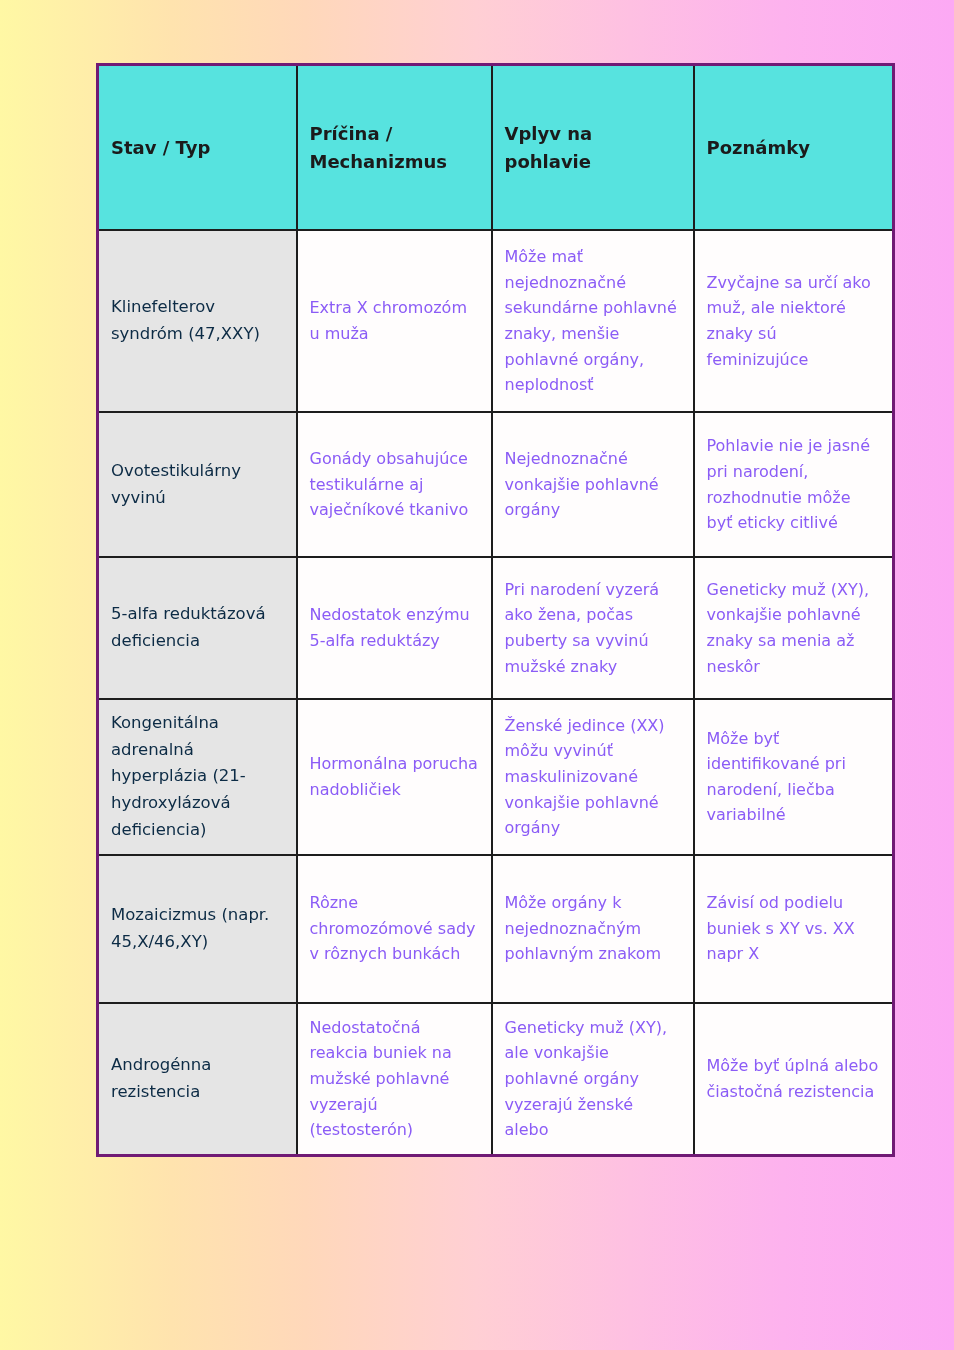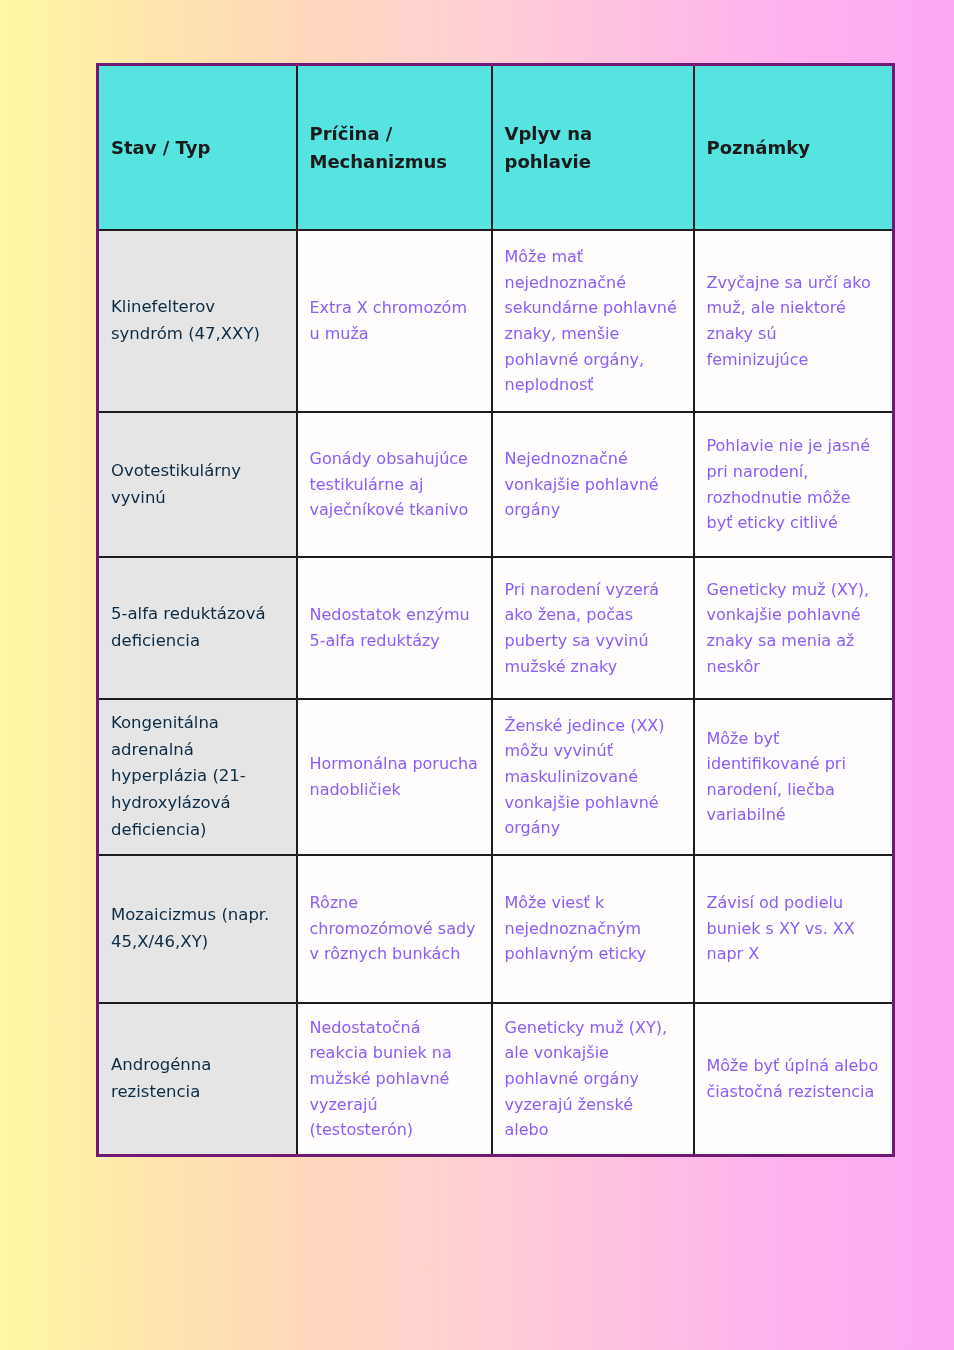--- a/index.html
+++ b/index.html
@@ -119,21 +119,21 @@
       </tr>
       <tr>
         <th class="cond">Kongenitálna adrenalná hyperplázia (21-hydroxylázová deficiencia)</th>
         <td>Hormonálna porucha nadobličiek</td>
         <td>Ženské jedince (XX) môžu vyvinúť maskulinizované vonkajšie pohlavné orgány</td>
         <td>Môže byť identifikované pri narodení, liečba variabilné</td>
       </tr>
       <tr>
         <th class="cond">Mozaicizmus (napr. 45,X/46,XY)</th>
         <td>Rôzne chromozómové sady v rôznych bunkách</td>
-        <td>Môže viesť k nejednoznačným pohlavným eticky</td>
+        <td>Môže orgány k nejednoznačným pohlavným znakom</td>
         <td>Závisí od podielu buniek s XY vs. XX napr X</td>
       </tr>
       <tr>
         <th class="cond">Androgénna rezistencia</th>
         <td>Nedostatočná reakcia buniek na mužské pohlavné vyzerajú (testosterón)</td>
         <td>Geneticky muž (XY), ale vonkajšie pohlavné orgány vyzerajú ženské alebo</td>
         <td>Môže byť úplná alebo čiastočná rezistencia</td>
       </tr>
     </tbody>
   </table>

